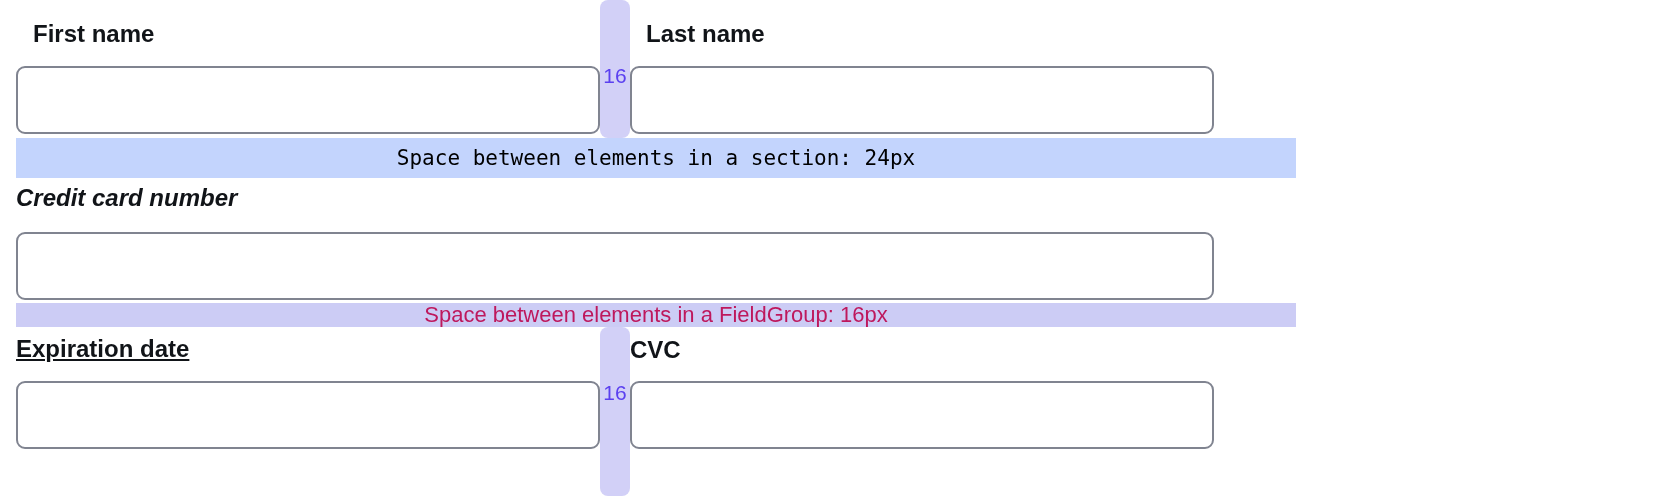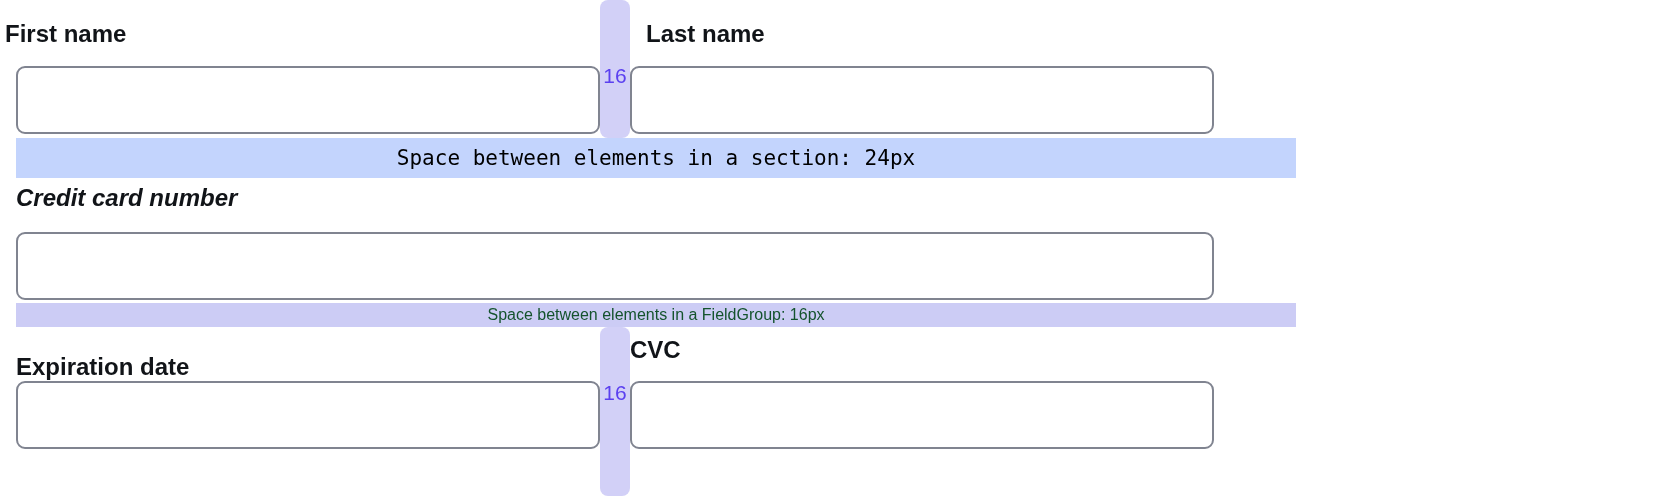--- a/index.html
+++ b/index.html
@@ -44,22 +44,22 @@
     letter-spacing: 0px;
     white-space: pre;
   }
   .band-group {
     top: 303px;
     height: 24px;
     background: #ccccf5;
   }
   .band-group .band-text {
     font-family: "Liberation Sans", sans-serif;
-    font-size: 16px;
-    color: #14532d;
+    font-size: 22px;
+    color: #be185d;
     white-space: pre;
   }
 
   
   .gapcol {
     position: absolute;
     width: 30px;
     background: #d2d0f7;
     border-radius: 8px;
   }
@@ -98,31 +98,31 @@
     border-radius: 9px;
     font-family: "Liberation Sans", sans-serif;
     font-size: 20px;
     color: #111418;
     padding: 0 12px;
     outline: none;
   }
   .field-input::placeholder { color: #9aa0ab; }
 
   
-  .lbl-first  { left: 5px;  top: 22px; text-align: right; }
+  .lbl-first  { left: 33px;  top: 22px; text-align: right; }
   .in-first   { left: 16px;  top: 66px; width: 584px; height: 68px; }
   .lbl-last   { left: 646px; top: 22px; text-align: center; }
   .in-last    { left: 630px; top: 66px; width: 584px; height: 68px; }
 
   
   .lbl-card   { left: 16px;  top: 186px; font-style: italic; }
   .in-card    { left: 16px;  top: 232px; width: 1198px; height: 68px; }
 
   
-  .lbl-exp    { left: 16px;  top: 355px; }
+  .lbl-exp    { left: 16px;  top: 337px; text-decoration: underline; }
   .in-exp     { left: 16px;  top: 381px; width: 584px; height: 68px; }
   .lbl-cvc    { left: 630px; top: 338px; text-align: center; }
   .in-cvc     { left: 630px; top: 381px; width: 584px; height: 68px; }
 </style>
 </head>
 <body>
 
 <div class="canvas">
 
   <div class="field-label lbl-first">First name</div>

